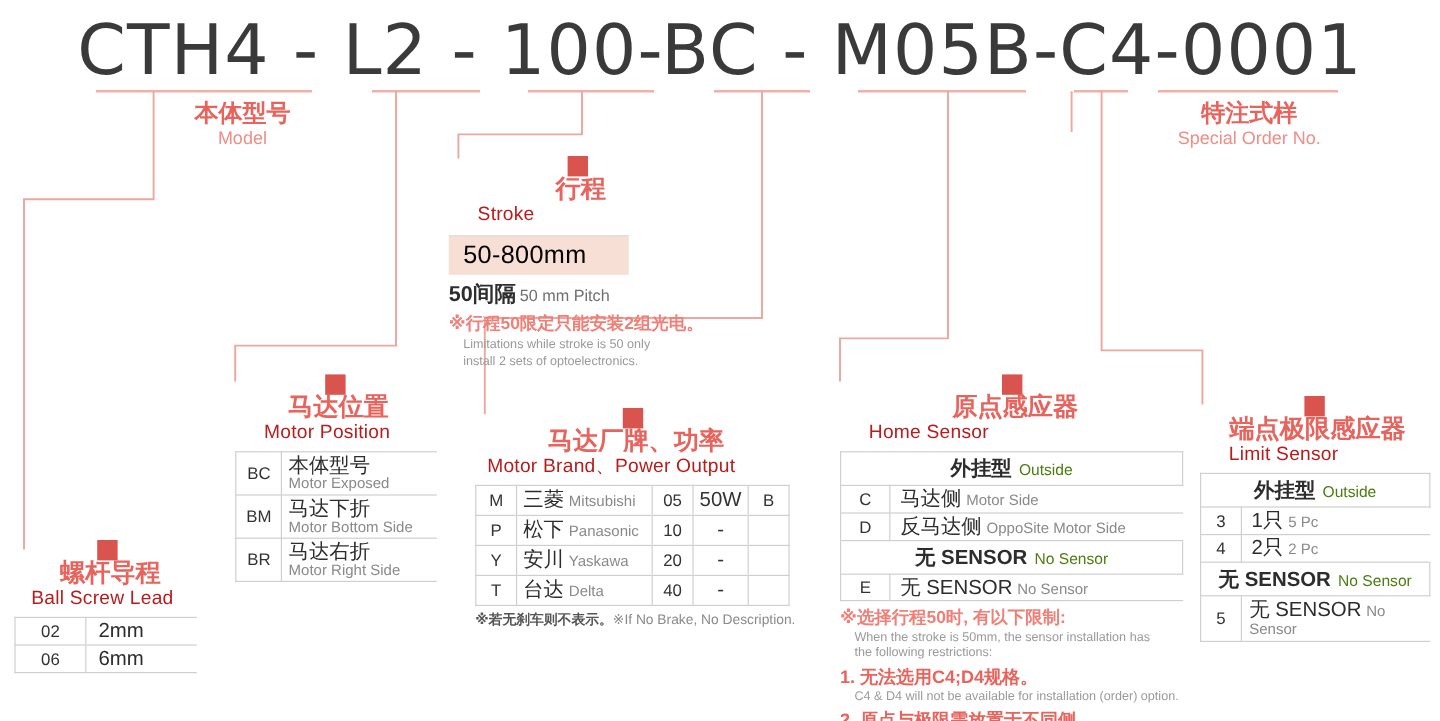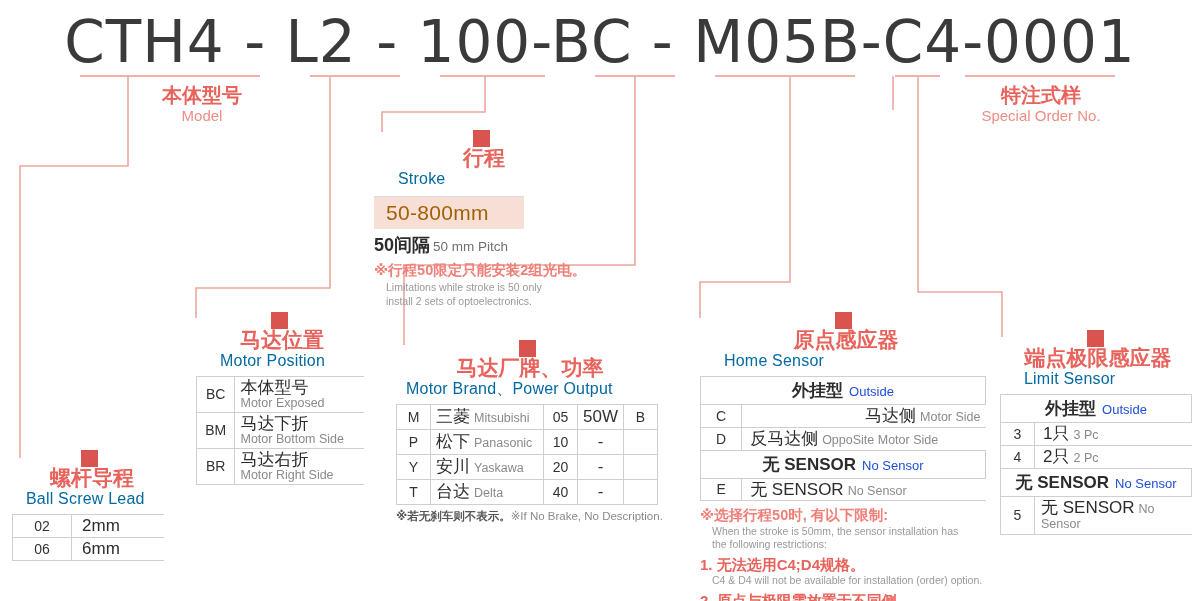--- a/index.html
+++ b/index.html
@@ -30,21 +30,21 @@
     display: flex; align-items: center;
     font-size: 21px; font-weight: 700; color: #e8635c;
     line-height: 1.05;
     flex-direction: column;
   }
   .bullet {
     display: inline-block; width: 17px; height: 17px;
     background: #d9534f; margin-right: 5px; flex: 0 0 auto;
   }
   .hdr-en {
-    font-size: 16px; color: #0369a1; font-weight: 400;
+    font-size: 16px; color: #b91c1c; font-weight: 400;
     line-height: 1.3; padding-left: 24px; letter-spacing: .2px;
   }
   .plain-cn {
     font-size: 20px; font-weight: 700; color: #e8635c;
     text-align: center; line-height: 1.1;
   }
   .plain-en {
     font-size: 15px; color: #ef8d86; text-align: center; line-height: 1.3;
   }
 
@@ -67,26 +67,26 @@
   td.code.blank { background: #ffffff; }
   td.desc { font-size: 14px; line-height: 1.05; }
   .cn { font-size: 17px; color: #2d2d2d; font-weight: 400; }
   .en { font-size: 12.5px; color: #8a8a8a; }
   .en-inline { font-size: 12.5px; color: #8a8a8a; margin-left: 4px; }
   td.band {
     background: #f8ddd3; text-align: center; padding: 3px 5px;
     border-left: 1px solid #cfcfcf; border-right: 1px solid #cfcfcf;
   }
   .band-cn { font-size: 17px; font-weight: 700; color: #2d2d2d; }
-  .band-en { font-size: 13px; color: #1d4ed8; margin-left: 6px; font-weight: 400; }
+  .band-en { font-size: 13px; color: #4d7c0f; margin-left: 6px; font-weight: 400; }
   td.mid { text-align: center; font-size: 17px; }
 
   
   .value-box {
-    background: #f8dfd6; color: #a16207;
+    background: #f8dfd6; color: #000000;
     font-size: 21px; font-weight: 400;
     padding: 4px 12px; letter-spacing: .3px;
     border-top: 1px solid #dcdcdc;
   }
   .pitch { margin-top: 4px; }
   .pitch .b { font-size: 18px; font-weight: 700; color: #2d2d2d; }
   .pitch .s { font-size: 13.5px; color: #6f6f6f; margin-left: 3px; }
 
   
   .note-cn { font-size: 14.5px; font-weight: 700; color: #ef7f77; line-height: 1.25; }
@@ -271,21 +271,21 @@
     <div class="hdr-en">Home Sensor</div>
     <table class="spec" style="margin-top:4px; width:286px;">
       <tbody>
           <tr>
         <td class="band" colspan="2">
           <span class="band-cn">外挂型</span><span class="band-en">Outside</span>
         </td>
       </tr>
       <tr>
         <td class="code">C</td>
-        <td class="desc" style="padding-left:8px;text-align:right;">
+        <td class="desc" style="padding-left:8px;">
           <span class="cn">马达侧</span><span class="en-inline">Motor Side</span>
         </td>
       </tr>
       <tr>
         <td class="code">D</td>
         <td class="desc" style="padding-left:8px;">
           <span class="cn">反马达侧</span><span class="en-inline">OppoSite Motor Side</span>
         </td>
       </tr>
       <tr>
@@ -319,21 +319,21 @@
     <table class="spec" style="margin-top:4px; width:192px;">
       <tbody>
           <tr>
         <td class="band" colspan="2">
           <span class="band-cn">外挂型</span><span class="band-en">Outside</span>
         </td>
       </tr>
       <tr>
         <td class="code">3</td>
         <td class="desc" style="padding-left:8px;">
-          <span class="cn">1只</span><span class="en-inline">3 Pc</span>
+          <span class="cn">1只</span><span class="en-inline">5 Pc</span>
         </td>
       </tr>
       <tr>
         <td class="code">4</td>
         <td class="desc" style="padding-left:8px;">
           <span class="cn">2只</span><span class="en-inline">2 Pc</span>
         </td>
       </tr>
       <tr>
         <td class="band" colspan="2">

